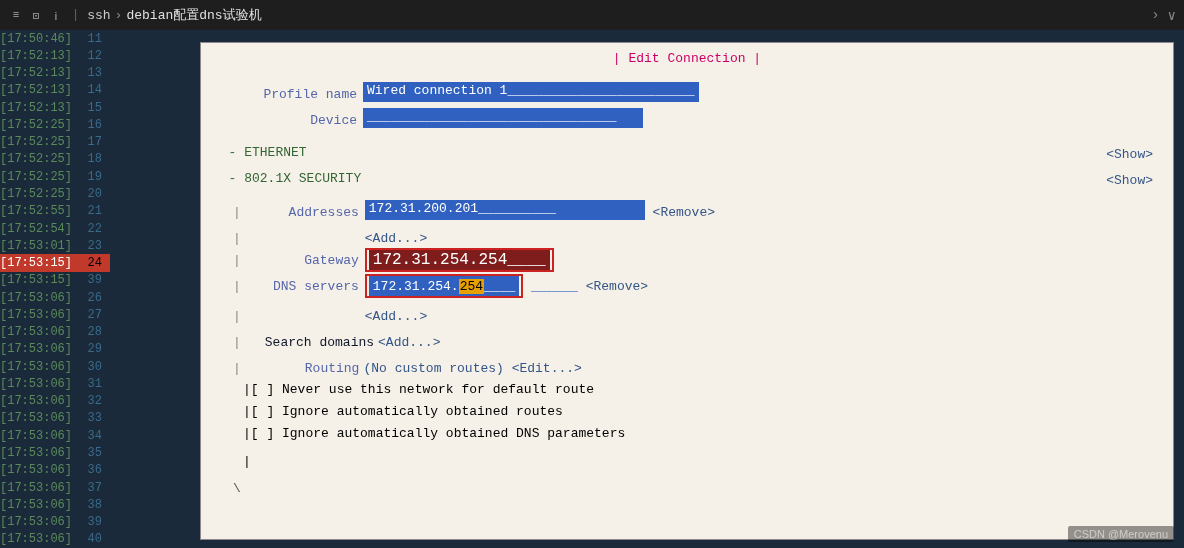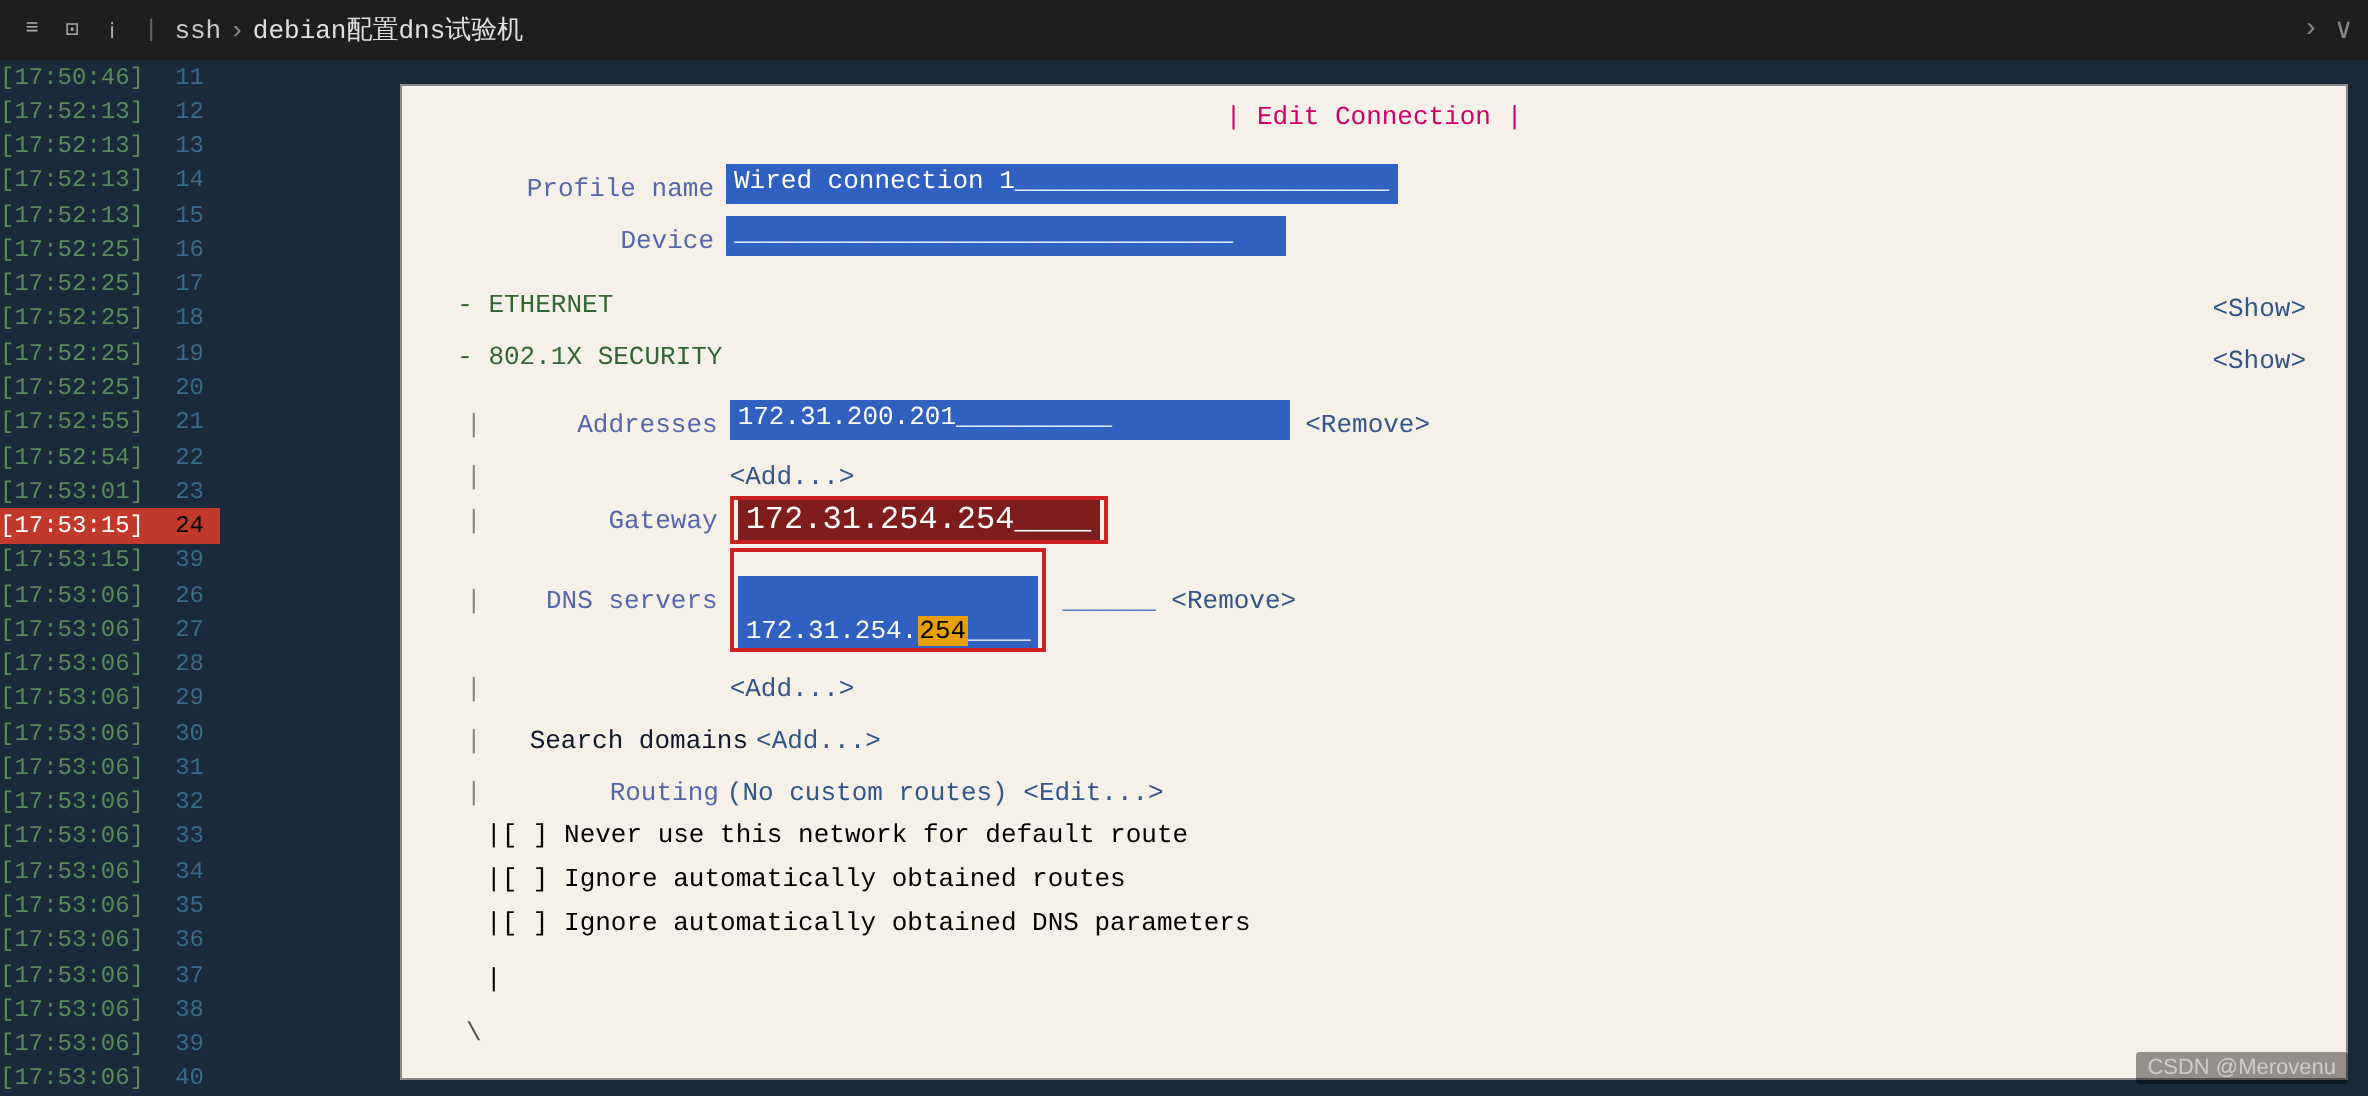--- a/index.html
+++ b/index.html
@@ -236,26 +236,25 @@
       height: 20px;
       font-family: 'Courier New', Courier, monospace;
       font-size: 16px;
       display: inline-flex;
       align-items: center;
     }
     .dns-input {
       background: #3060c0;
       color: #fff;
       padding: 1px 4px;
-      height: 36px;
+      height: 20px;
       font-family: 'Courier New', Courier, monospace;
       font-size: 13px;
       display: inline-flex;
-      align-items: flex-end;
-      margin-top: 12px;
+      align-items: center;
     }
     .dns-highlight {
       background: #e8a000;
       color: #000;
       padding: 0 1px;
     }
 
     .show-link {
       margin-left: auto;
       color: #335588;

